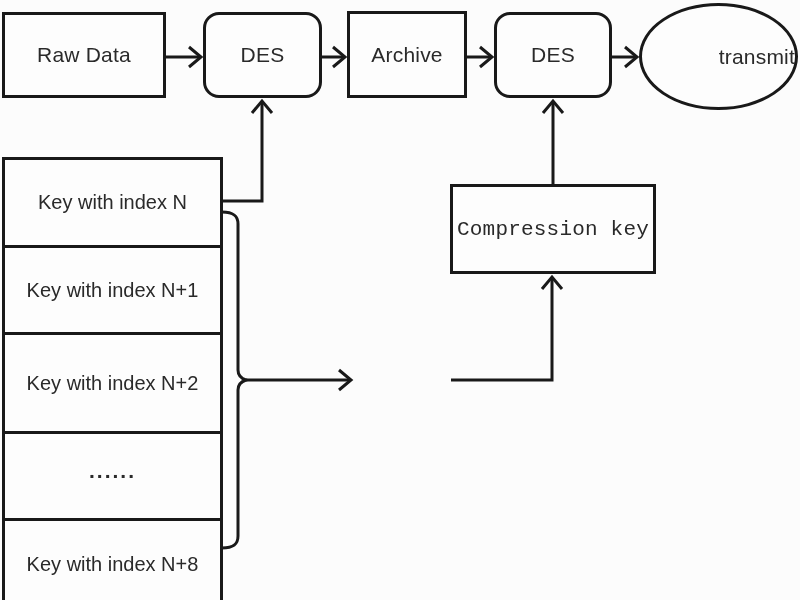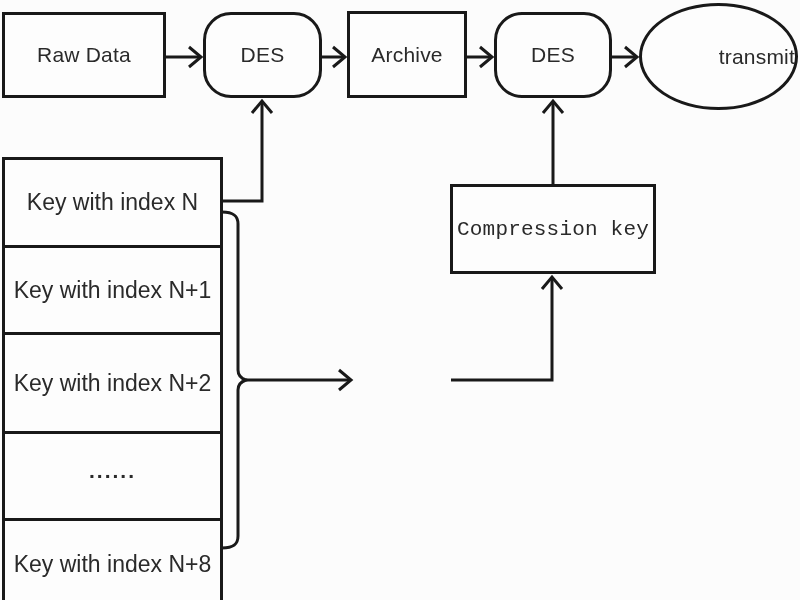--- a/index.html
+++ b/index.html
@@ -20,21 +20,21 @@
     box-sizing: border-box;
     border: 3px solid #191919;
     background: #fdfdfd;
     display: flex;
     align-items: center;
     justify-content: center;
     font-size: 21px;
     color: #2a2a2a;
     letter-spacing: 0.2px;
   }
-  .rounded { border-radius: 28px; }
+  .rounded { border-radius: 16px; }
   .ellipse { border-radius: 50%; justify-content: flex-end; }
 
   #raw-data        { left: 2px;   top: 12px;  width: 164px; height: 86px; }
   #des-1           { left: 203px; top: 12px;  width: 119px; height: 86px; }
   #archive         { left: 347px; top: 11px;  width: 120px; height: 87px; }
   #des-2           { left: 494px; top: 12px;  width: 118px; height: 86px; }
   #transmit        { left: 639px; top: 3px;   width: 159px; height: 107px; }
   #md5             { left: 353px; top: 337px; width: 98px;  height: 86px; border-radius: 14px; }
   #compression-key { left: 450px; top: 184px; width: 206px; height: 90px; font-family: Liberation Mono, monospace; }
 
@@ -45,21 +45,21 @@
     display: flex;
     flex-direction: column;
   }
   .key-row {
     box-sizing: border-box;
     border: 3px solid #191919;
     background: #fdfdfd;
     display: flex;
     align-items: center;
     justify-content: center;
-    font-size: 23px;
+    font-size: 20px;
     color: #2a2a2a;
   }
   .key-row + .key-row { margin-top: -3px; }
   .key-row.h1 { height: 91px; }
   .key-row.h2 { height: 90px; }
   .key-row.h3 { height: 102px; }
   .key-row.h4 { height: 90px; }
   .key-row.h5 { height: 92px; }
   .key-row.dots {
     font-weight: bold;

